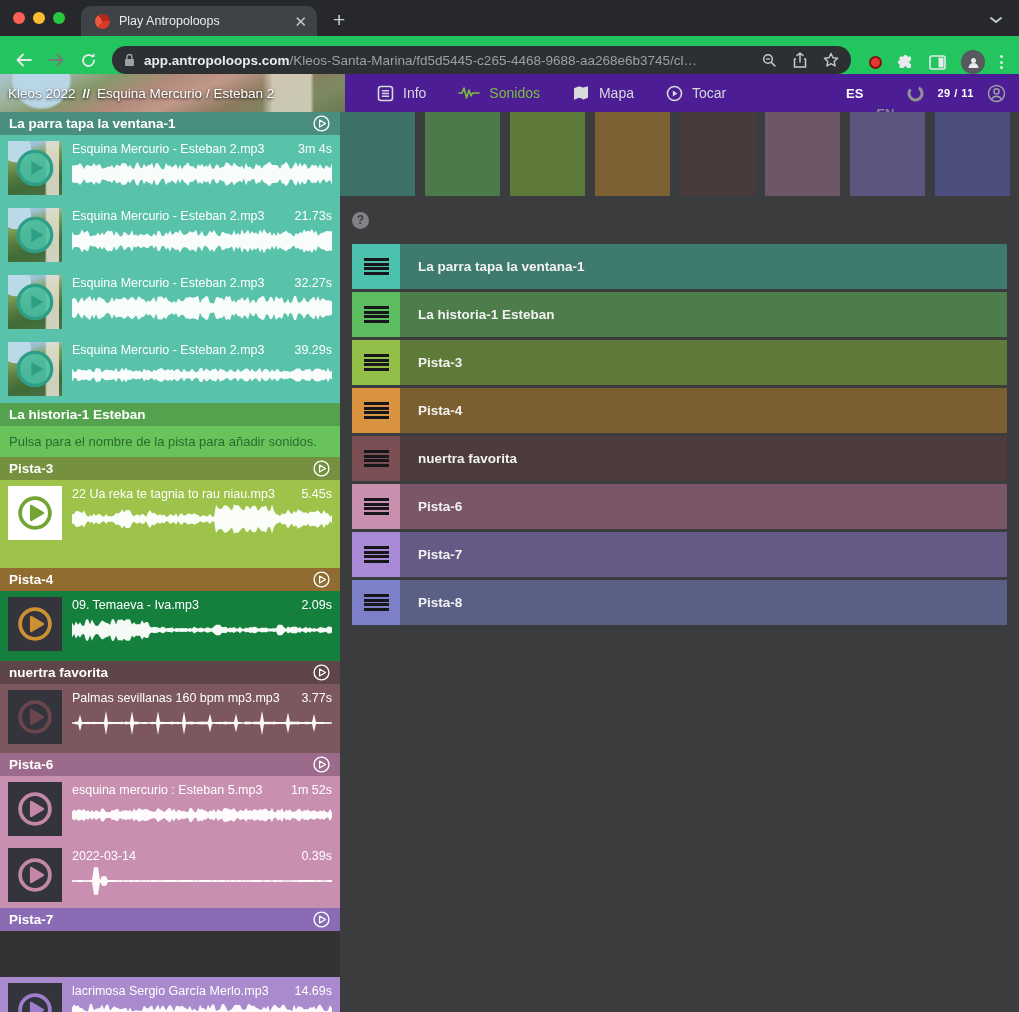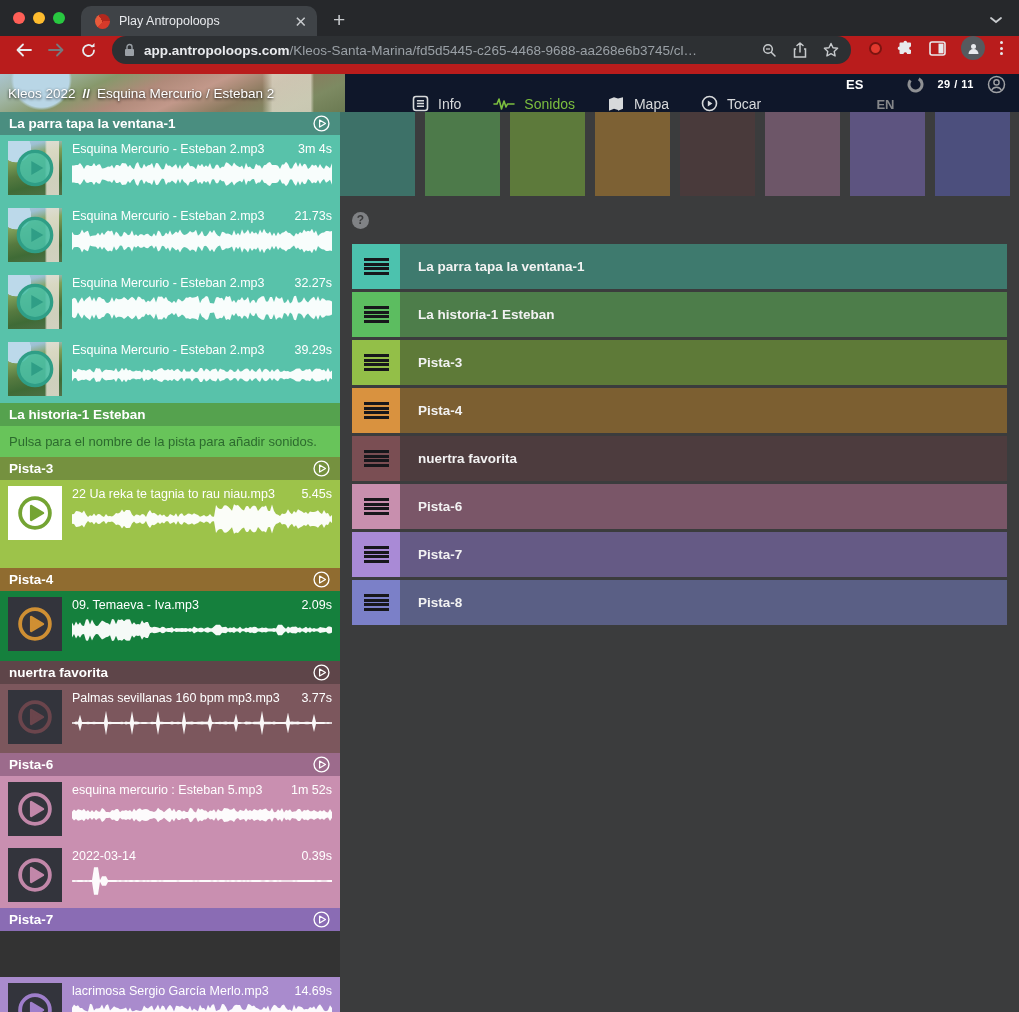--- a/index.html
+++ b/index.html
@@ -13,38 +13,38 @@
   .tl.red { background:#ff5f57; } .tl.yel { background:#febc2e; } .tl.grn { background:#28c840; }
   .btab { width:236px; height:30px; margin-top:6px; background:#3f4347; border-radius:10px 10px 0 0;
     display:flex; align-items:center; padding:0 10px 0 14px; gap:9px; }
   .favicon { width:15px; height:15px; border-radius:50%; flex:none;
     background:conic-gradient(from 220deg,#e85a3a 0 30%,#b3271d 30% 62%,#d63a2a 62% 100%); }
   .btab-title { color:#e8eaed; font-size:12.5px; flex:1; white-space:nowrap; overflow:hidden; }
   .btab-close { color:#c7cacd; font-size:15px; line-height:1; }
   .newtab { color:#c7cacd; font-size:21px; font-weight:400; margin-left:16px; margin-top:4px; }
   .strip-chevron { margin-left:auto; margin-right:16px; margin-top:4px; display:flex; }
 
-  .toolbar { height:38px; background:#b91c1c; display:flex; align-items:flex-start; padding:0 10px; gap:4px; }
+  .toolbar { height:38px; background:#22c55e; display:flex; align-items:flex-end; padding:0 10px; gap:4px; }
   .navbtn { width:28px; height:28px; display:flex; align-items:center; justify-content:center; flex:none; }
   .urlbar { flex:1; height:28px; background:#2d3033; border-radius:14px; display:flex; align-items:center;
     padding:0 12px; gap:9px; margin:0 6px; min-width:0; }
   .url-text { font-size:13.5px; white-space:nowrap; overflow:hidden; flex:1; min-width:0; }
   .url-host { color:#e8eaed; font-weight:bold; }
   .url-path { color:#9aa0a6; }
   .pill-icons { display:flex; gap:16px; align-items:center; flex:none; }
   .ext-icons { display:flex; gap:15px; align-items:center; padding:0 6px 0 8px; flex:none; }
   .recdot { width:13px; height:13px; border-radius:50%; background:#e3392e; border:2.5px solid #7c1410; }
   .avatar { width:24px; height:24px; border-radius:50%; background:#565a5e; display:flex;
     align-items:center; justify-content:center; }
   .kebab { color:#e8eaed; font-size:15px; letter-spacing:0; line-height:5px; display:flex;
     flex-direction:column; gap:2.5px; align-items:center; }
   .kdot { width:3px; height:3px; border-radius:50%; background:#e8eaed; }
 
   
-  .app-header { height:38px; background:#0f172a; display:flex; align-items:flex-end;gap:35px; }
+  .app-header { height:38px; background:#4c1d95; display:flex; align-items:center; }
   .hero { width:345px; height:38px; flex:none; position:relative; overflow:hidden;
     background:
       linear-gradient(90deg, rgba(0,0,0,0) 76%, rgba(228,222,206,.75) 79% 90%, rgba(0,0,0,0) 91%),
       radial-gradient(circle at 12% 15%, #b9d6e6 0 9%, rgba(0,0,0,0) 10%),
       linear-gradient(155deg,#a9c4cf 0%,#9fb4a1 14%,#87986b 28%,#b08a7a 42%,#c2988a 55%,#8a7a5e 70%,#7d8a62 85%,#6b7a52 100%); }
   .hero-title { position:absolute; left:8px; top:50%; transform:translateY(-50%); color:#fff;
     font-size:13.5px; white-space:nowrap; text-shadow:0 1px 3px rgba(0,0,0,.9); }
   .hero-title .sep { padding:0 7px; font-weight:bold; }
   .app-tabs { display:flex; align-items:center; gap:32px; margin-left:8px;padding-left:24px; }
   .app-tab { display:flex; align-items:center; gap:9px; color:#d7d9db; font-size:14px; }

